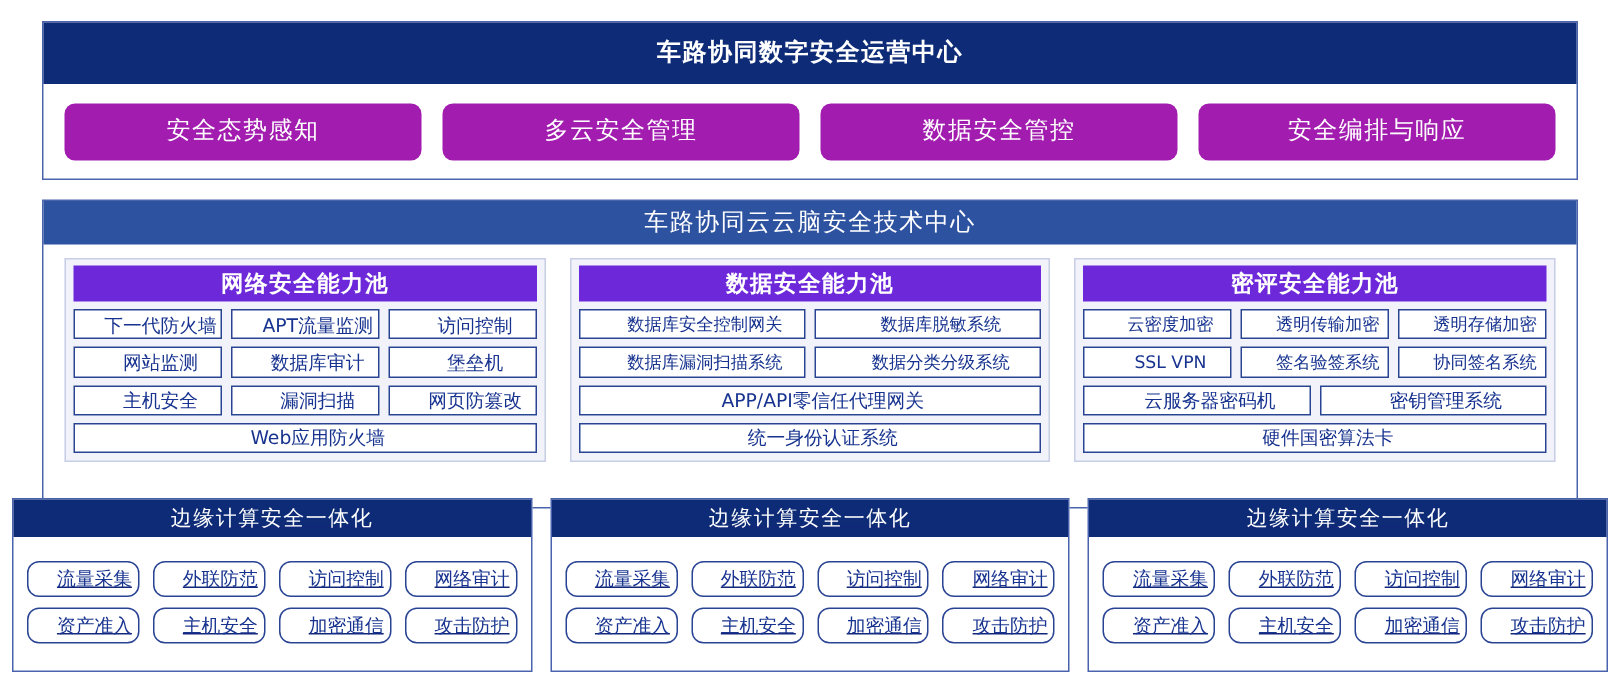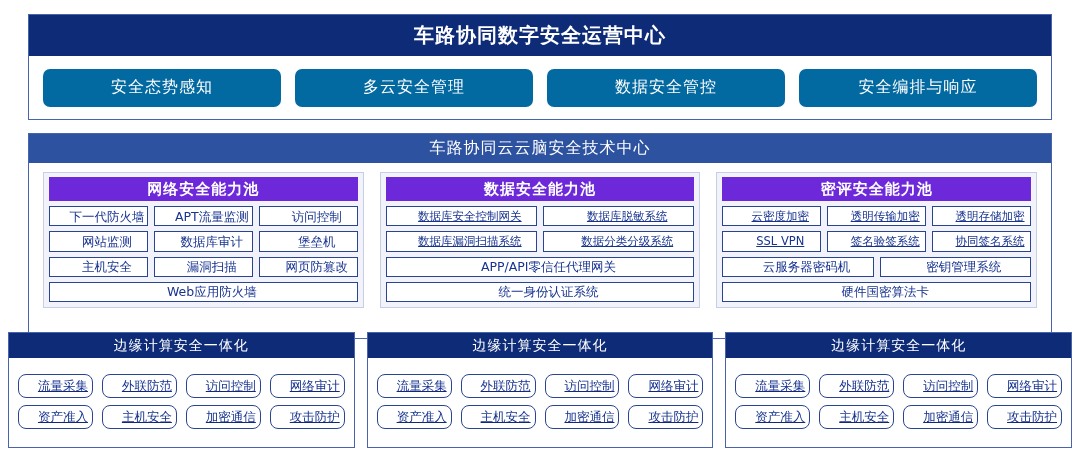--- a/index.html
+++ b/index.html
@@ -15,27 +15,27 @@
     border:1.5px solid #4a63ad;background:#ffffff;box-sizing:border-box;
   }
 
   
   .sec1{position:absolute;left:28px;top:14px;width:1024px;height:106px;}
   .bar-navy{
     background:#0d2b76;color:#ffffff;font-weight:bold;
     display:flex;align-items:center;justify-content:center;
     letter-spacing:1px;
   }
-  .sec1 .bar-navy{height:41px;font-size:20px;}
+  .sec1 .bar-navy{height:41px;font-size:16px;}
   .sec1-body{
     height:63px;display:flex;align-items:center;justify-content:space-between;
     padding:0 14px;box-sizing:border-box;gap:14px;
   }
   .pill-lav{
-    flex:1 1 0;height:38px;border-radius:7px;background:#0369a1;
+    flex:1 1 0;height:38px;border-radius:7px;background:#a21caf;
     color:#ffffff;font-size:16px;display:flex;align-items:center;
     justify-content:center;letter-spacing:1px;
   }
 
   
   .sec2{position:absolute;left:28px;top:133px;width:1024px;height:206px;}
   .bar-blue{
     background:#2d52a0;color:#ffffff;height:29px;font-size:16px;
     display:flex;align-items:center;justify-content:center;letter-spacing:1px;
   }
@@ -56,21 +56,21 @@
     flex:1;display:flex;flex-direction:column;gap:5px;
     padding:5px;box-sizing:border-box;
   }
   .prow{display:flex;gap:6px;flex:1 1 0;}
   .cell{
     flex:1 1 0;border:1.5px solid #2a4494;background:#ffffff;
     color:#17338f;font-size:12.5px;display:flex;align-items:center;
     justify-content:center;box-sizing:border-box;text-align:center;
     line-height:1.05;white-space:nowrap;padding-left:17px;
   }
-  .cell.sm{font-size:11.5px;text-decoration:underline;}
+  .cell.sm{font-size:11.5px;}
 
   
   .edges{
     position:absolute;left:8px;top:332px;width:1064px;height:116px;
     display:flex;gap:12px;text-decoration:underline;
   }
   .edge{
     flex:1 1 0;border:1.5px solid #4a63ad;background:#ffffff;
     box-sizing:border-box;display:flex;flex-direction:column;
   }

